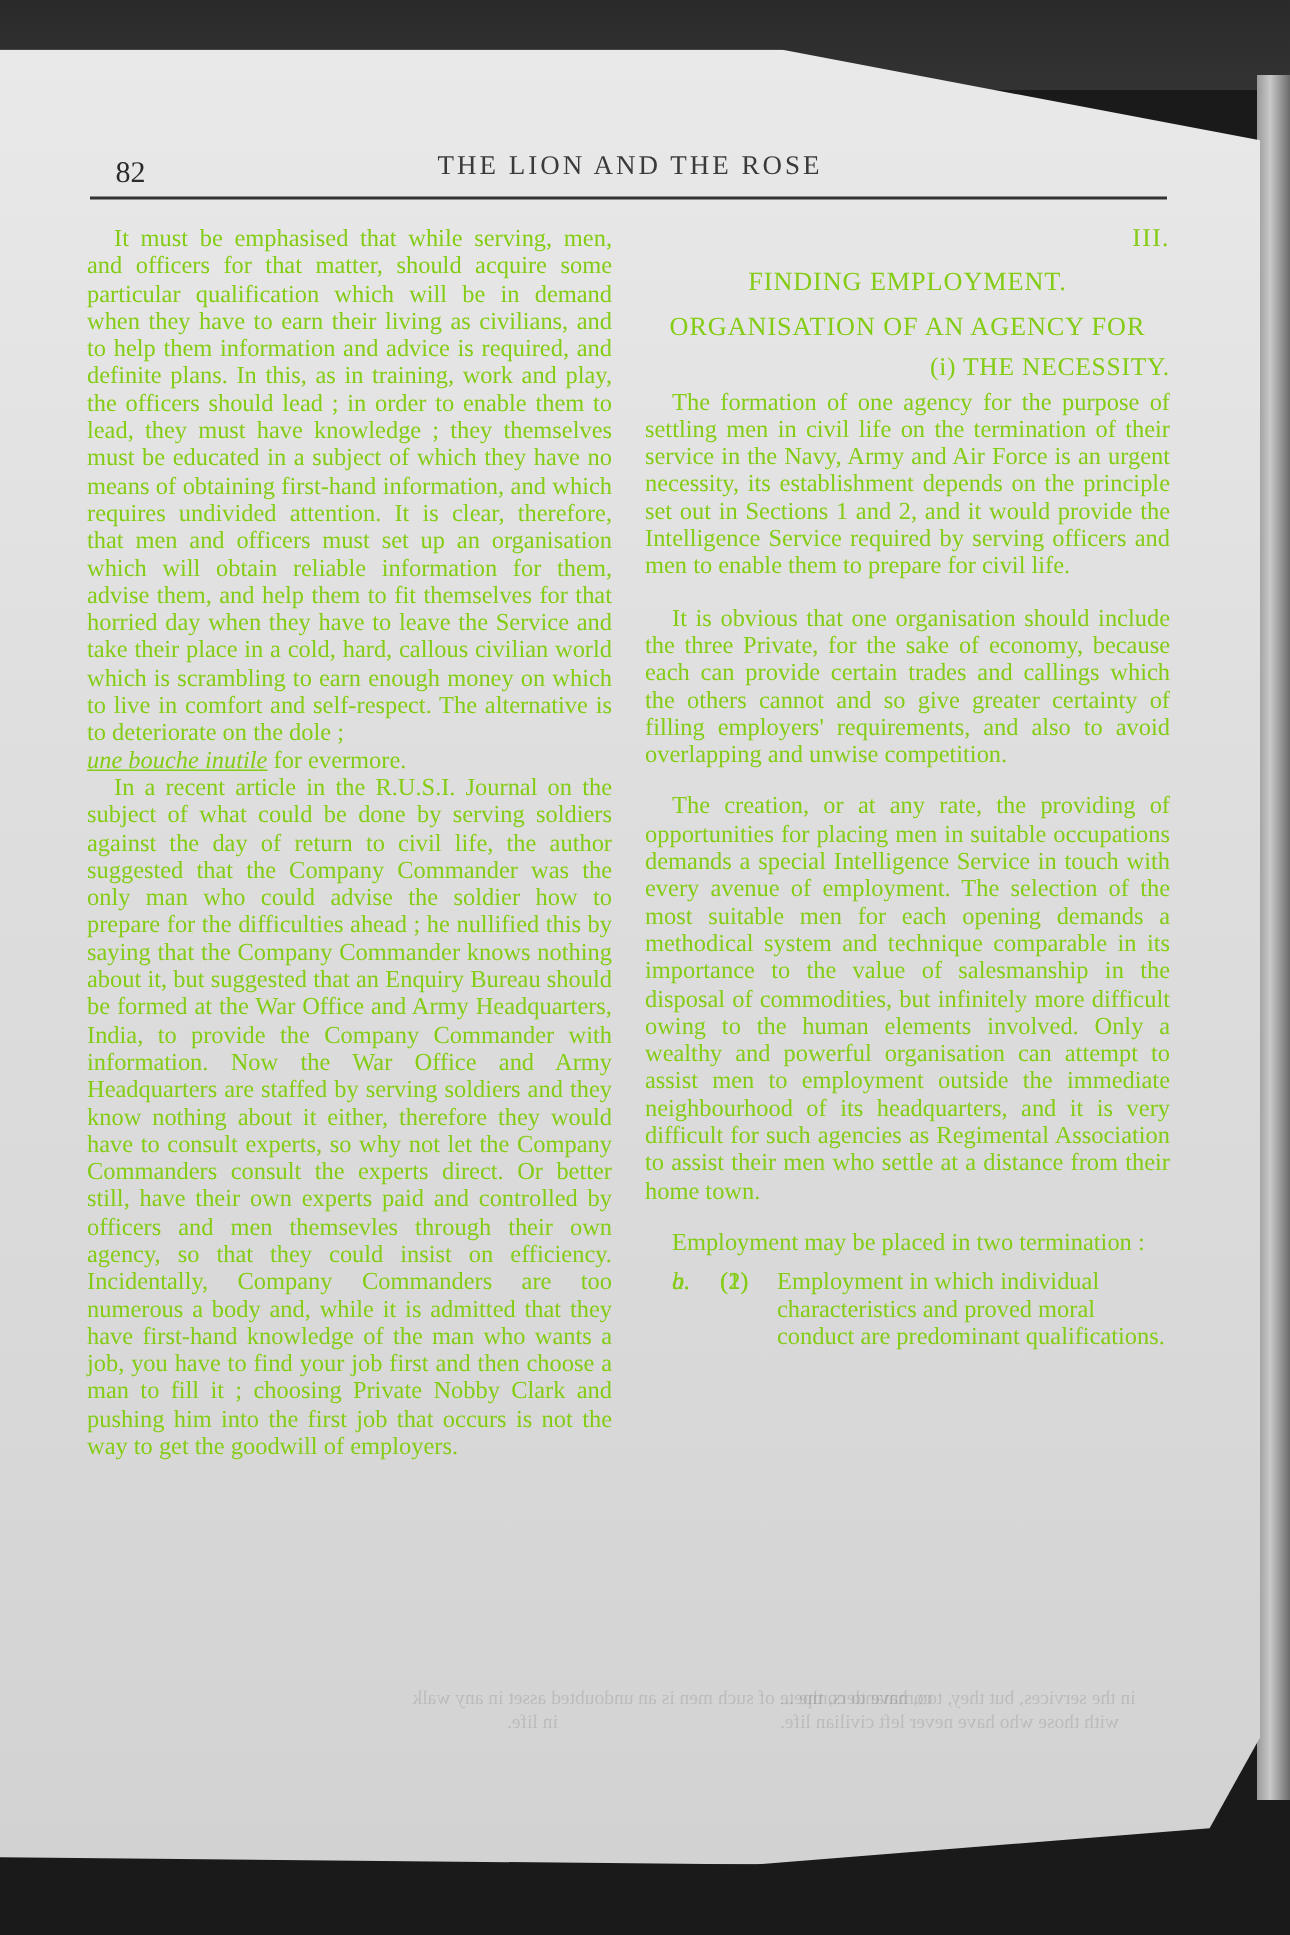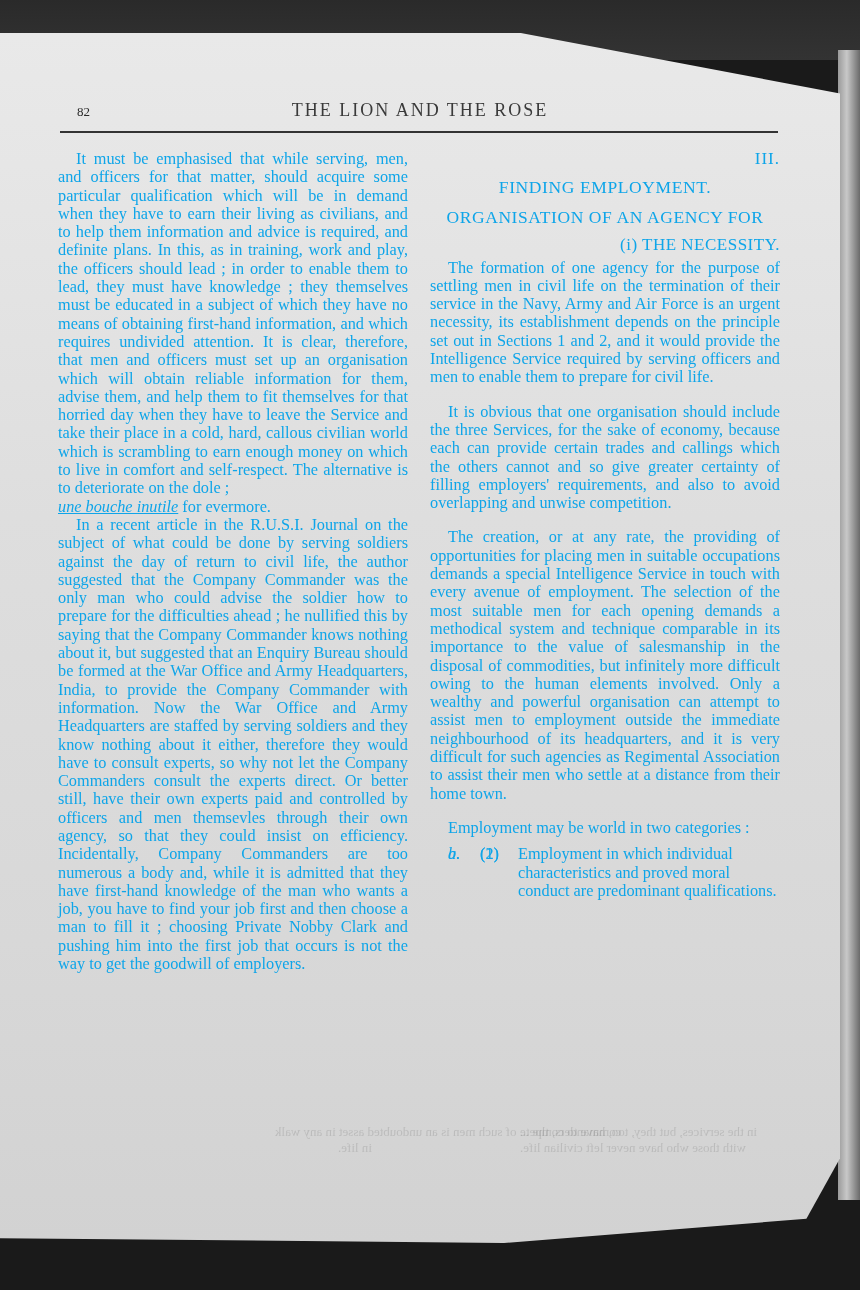--- a/index.html
+++ b/index.html
@@ -20,34 +20,34 @@
     clip-path: polygon(0 0, 62% 0, 100% 5%, 100% 93%, 96% 98%, 60% 100%, 0 99.6%);
   }
   .page-edge {
     position:absolute; left:838px; top:50px; width:22px; height:1150px;
     background:linear-gradient(90deg,#9a9a9a,#c8c8c8 40%,#6a6a6a);
   }
   .running-head {
     position:absolute; left:60px; top:98px; width:720px; height:30px;
   }
   .page-number {
-    position:absolute; left:17px; top:6px; font-size:13px; color:#2a2a2a;
+    position:absolute; left:17px; top:6px; font-size:20px; color:#2a2a2a;
     font-family:"Liberation Serif", serif;
   }
   .book-title {
     position:absolute; left:0; right:0; top:2px; text-align:center;
     font-size:18px; letter-spacing:2px; color:#3a3a3a;
     font-family:"Liberation Serif", serif;
   }
   .rule {
     position:absolute; left:60px; top:131px; width:718px; height:2px;
     background:#333;
   }
   .col {
-    position:absolute; top:150px; color:#0ea5e9;
+    position:absolute; top:150px; color:#84cc16;
     font-family:"Liberation Serif", serif; font-size:16.3px; line-height:18.3px;
     text-align:justify;
   }
   .col-left { left:58px; width:350px; }
   .col-right { left:430px; width:350px; }
   .col p { margin:0; text-indent:18px; hyphens:none; }
   .section-number { text-align:right; font-size:17px; margin:0 0 4px 0; letter-spacing:1px; }
   .section-heading { text-align:center; font-size:17.5px; line-height:30px; letter-spacing:0.6px; margin:0; }
   .sub-heading { text-align:right; font-size:17px; margin:4px 0 4px 0; letter-spacing:0.5px; }
   .gap { height:16px; }
@@ -83,25 +83,25 @@
 
 <div class="col col-right">
   <div class="section-number">III.</div>
   <div class="section-heading">
     <div>FINDING EMPLOYMENT.</div>
     <div>ORGANISATION OF AN AGENCY FOR</div>
   </div>
   <div class="sub-heading">(i) THE NECESSITY.</div>
   <p>The formation of one agency for the purpose of settling men in civil life on the termination of their service in the Navy, Army and Air Force is an urgent necessity, its establishment depends on the principle set out in Sections 1 and 2, and it would provide the Intelligence Service required by serving officers and men to enable them to prepare for civil life.</p>
   <div class="gap"></div>
-  <p>It is obvious that one organisation should include the three Services, for the sake of economy, because each can provide certain trades and callings which the others cannot and so give greater certainty of filling employers' requirements, and also to avoid overlapping and unwise competition.</p>
+  <p>It is obvious that one organisation should include the three Private, for the sake of economy, because each can provide certain trades and callings which the others cannot and so give greater certainty of filling employers' requirements, and also to avoid overlapping and unwise competition.</p>
   <div class="gap"></div>
   <p>The creation, or at any rate, the providing of opportunities for placing men in suitable occupations demands a special Intelligence Service in touch with every avenue of employment. The selection of the most suitable men for each opening demands a methodical system and technique comparable in its importance to the value of salesmanship in the disposal of commodities, but infinitely more difficult owing to the human elements involved. Only a wealthy and powerful organisation can attempt to assist men to employment outside the immediate neighbourhood of its headquarters, and it is very difficult for such agencies as Regimental Association to assist their men who settle at a distance from their home town.</p>
   <div class="gap"></div>
-  <p>Employment may be world in two categories :</p>
+  <p>Employment may be placed in two termination :</p>
   <ul class="list">
     <li><span class="marker">a.</span></li>
     <li><span class="marker">b.</span>
       <ul class="sublist">
         <li><span class="marker">(1)</span></li>
         <li><span class="marker">(2)</span><span>Employment in which individual characteristics and proved moral conduct are predominant qualifications.</span></li>
       </ul>
     </li>
   </ul>
 </div>

